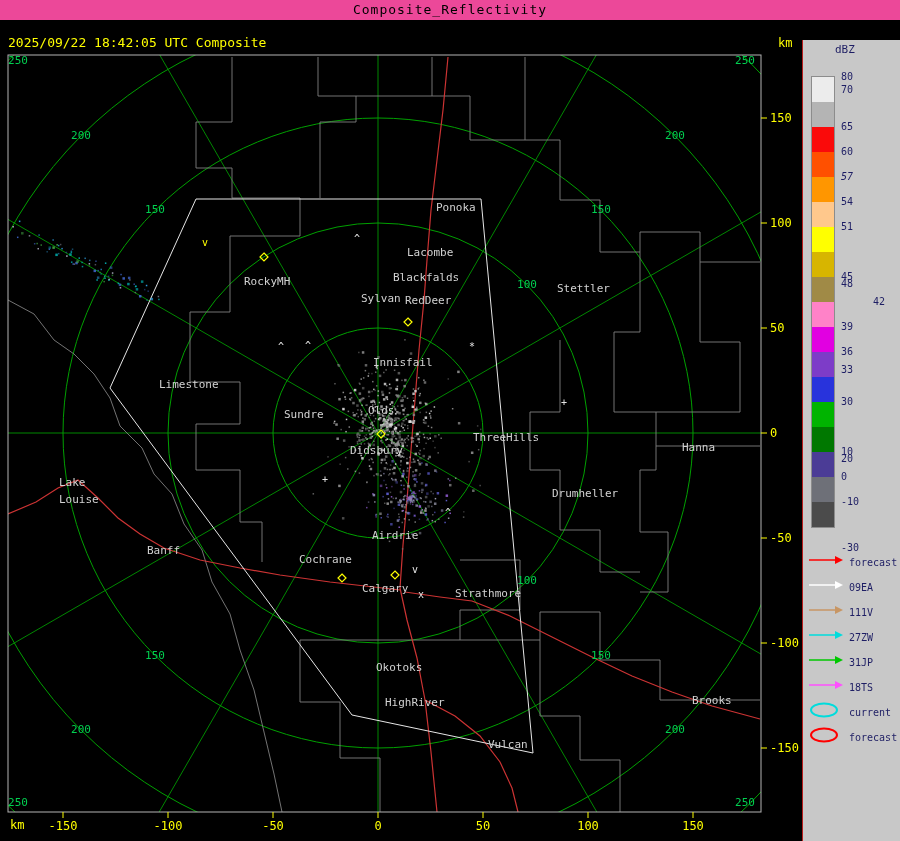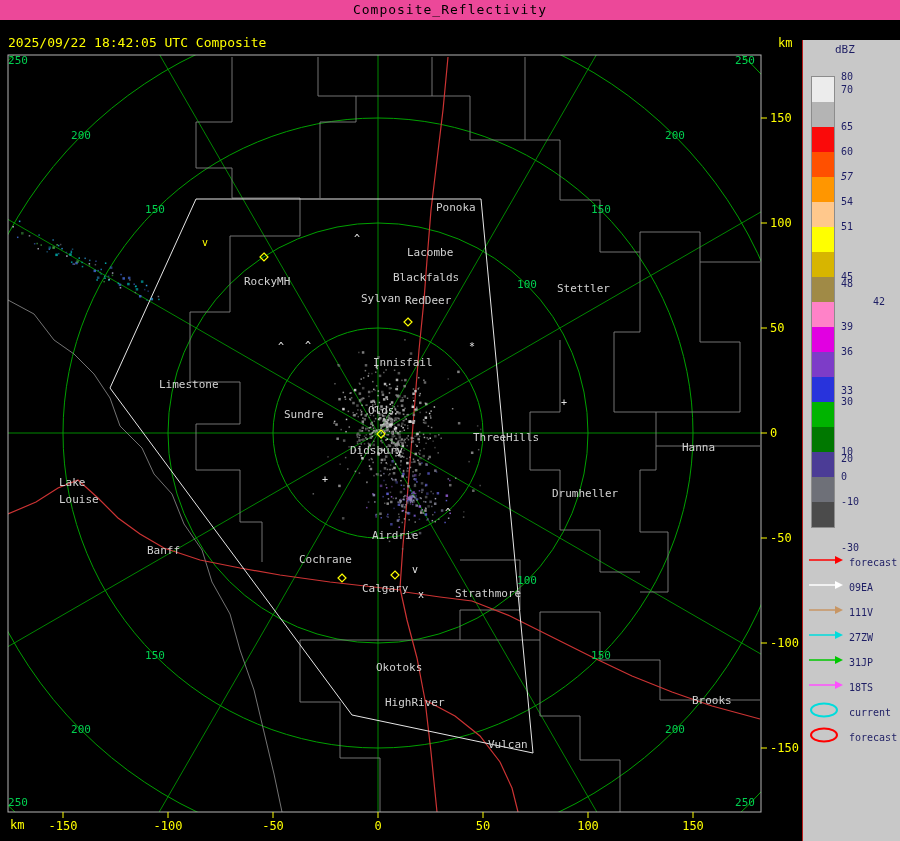--- a/index.html
+++ b/index.html
@@ -1151,21 +1151,21 @@
         <div class="cb-label" style="top: 45px;">65</div>
         <div class="cb-label" style="top: 70px;">60</div>
         <div class="cb-label" style="top: 95px; font-style: italic;">57</div>
         <div class="cb-label" style="top: 120px;">54</div>
         <div class="cb-label" style="top: 145px;">51</div>
         <div class="cb-label" style="top: 170px; margin-top: 32px;">48</div>
         <div class="cb-label" style="top: 195px;">45</div>
         <div class="cb-label" style="top: 220px; margin-left: 32px;">42</div>
         <div class="cb-label" style="top: 245px;">39</div>
         <div class="cb-label" style="top: 270px;">36</div>
-        <div class="cb-label" style="top: 309px;">33</div>
+        <div class="cb-label" style="top: 288px;">33</div>
         <div class="cb-label" style="top: 320px;">30</div>
         <div class="cb-label" style="top: 345px; margin-top: 32px;">20</div>
         <div class="cb-label" style="top: 370px;">10</div>
         <div class="cb-label" style="top: 395px;">0</div>
         <div class="cb-label" style="top: 420px;">-10</div>
         <div class="cb-label" style="top: 466px;">-30</div>
       </div>
   </div>
   <div id="tracks">
       <div class="track-row">

